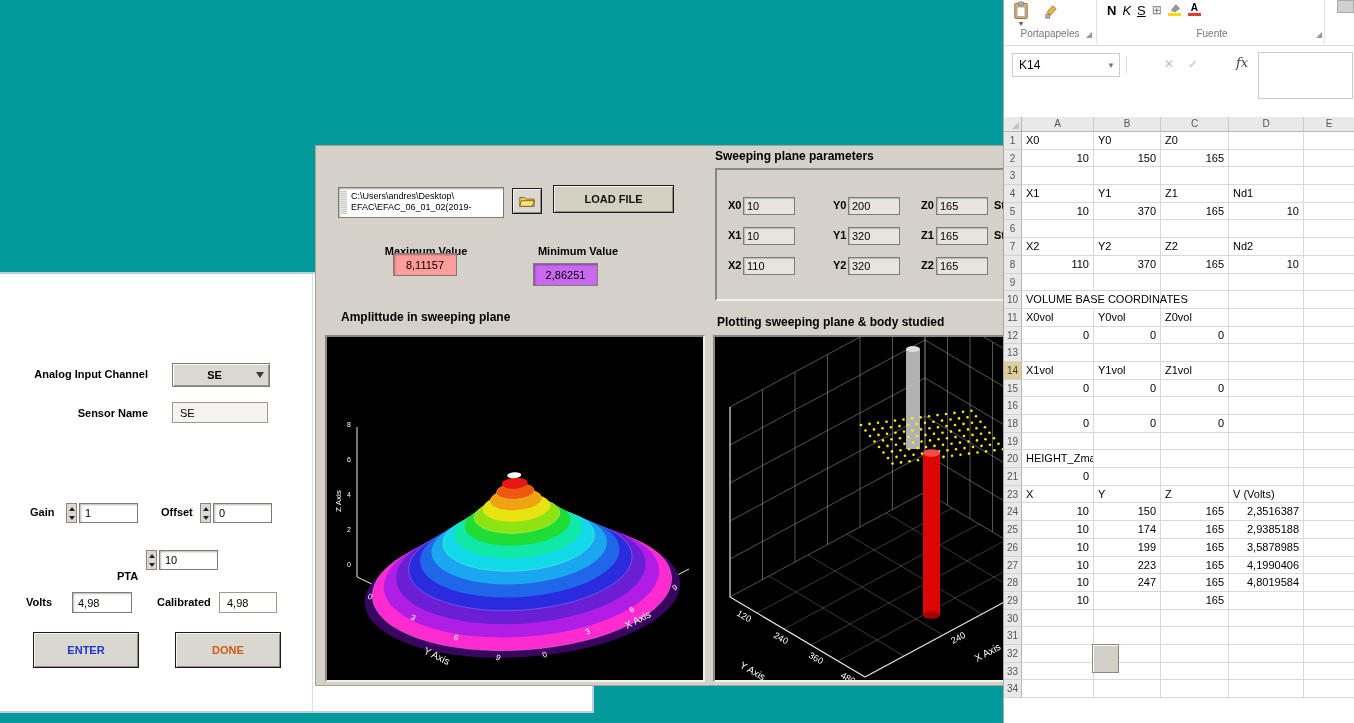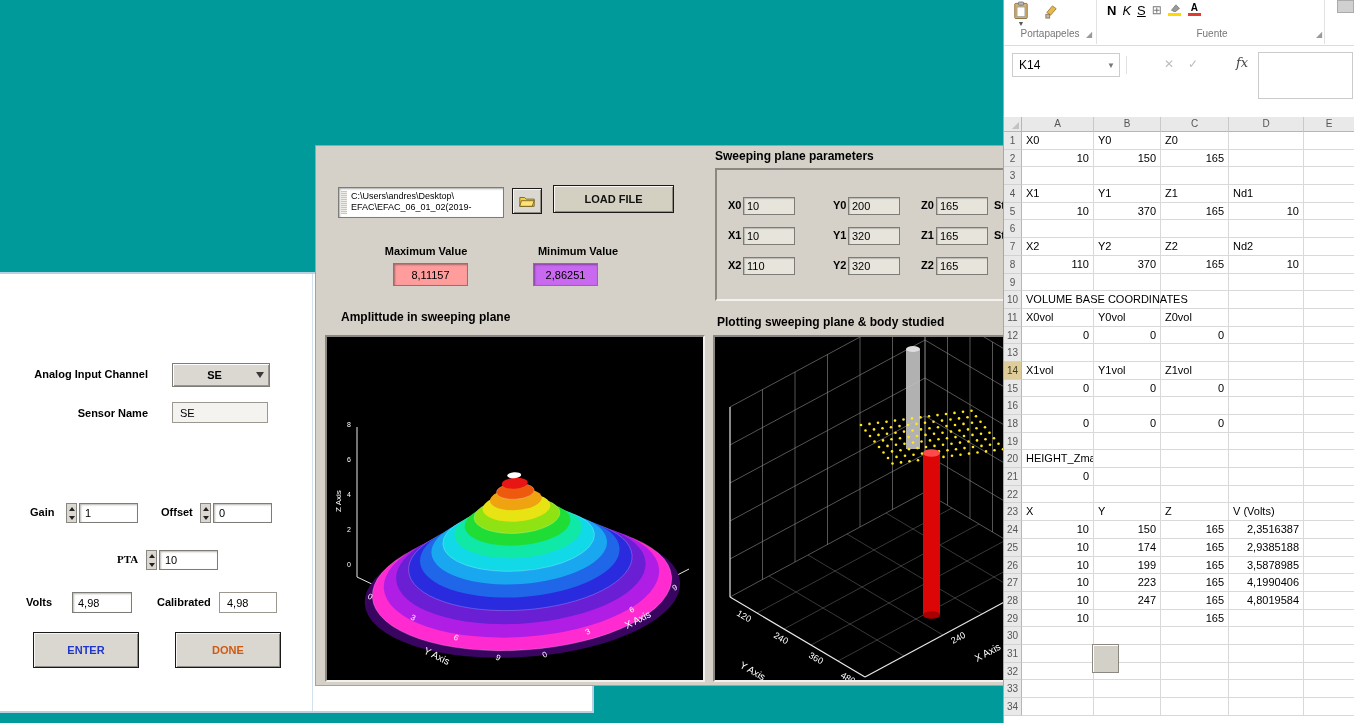--- a/index.html
+++ b/index.html
@@ -103,21 +103,21 @@
     </div>
     <div class="wfield" style="left:79px;top:229px;width:59px;height:20px;">1</div>
 
     <div class="lv-label" style="left:161px;top:232px;">Offset</div>
     <div class="spin" style="left:200px;top:229px;">
       <span class="sup"></span>
       <span class="sdn"></span>
     </div>
     <div class="wfield" style="left:213px;top:229px;width:59px;height:20px;">0</div>
 
-    <div class="lv-label" style="left:117px;top:279px;font-family:Liberation Serif, serif;">PTA</div>
+    <div class="lv-label" style="left:117px;top:296px;">PTA</div>
     <div class="spin" style="left:146px;top:276px;">
       <span class="sup"></span>
       <span class="sdn"></span>
     </div>
     <div class="wfield" style="left:159px;top:276px;width:59px;height:20px;">10</div>
 
     <div class="lv-label" style="left:26px;top:322px;">Volts</div>
     <div class="wfield" style="left:72px;top:318px;width:60px;height:21px;">4,98</div>
     <div class="lv-label" style="left:157px;top:322px;">Calibrated</div>
     <div class="flatfield" style="left:219px;top:318px;width:58px;height:21px;background:#fff;">4,98</div>
@@ -136,21 +136,21 @@
     <button class="lvbtn" style="left:196px;top:42px;width:30px;height:26px;background:#dbd8d2;">
       <svg width="20" height="15" viewBox="0 0 20 16">
         <path d="M1 3 h6 l2 2 h10 v9 h-18 z" fill="#f3cf4e" stroke="#6b5512"></path>
         <path d="M3 7 h16 l-2.5 7 h-15.5 z" fill="#ffe27a" stroke="#6b5512"></path>
       </svg>
     </button>
 
     <button class="lvbtn" style="left:237px;top:39px;width:121px;height:28px;background:#d3d0c2;color:#111;">LOAD FILE</button>
 
     <div class="lv-label" style="left:55px;top:99px;width:110px;text-align:center;">Maximum Value</div>
-    <div class="indbox" style="left:77px;top:117px;width:75px;height:23px;background:#ff9d9d;">8,11157</div>
+    <div class="indbox" style="left:77px;top:107px;width:64px;height:23px;background:#ff9d9d;">8,11157</div>
 
     <div class="lv-label" style="left:207px;top:99px;width:110px;text-align:center;">Minimum Value</div>
     <div class="indbox" style="left:217px;top:117px;width:65px;height:23px;background:#c969ef;">2,86251</div>
 
     <div class="panel-title" style="left:399px;top:3px;">Sweeping plane parameters</div>
     <div id="sweep-box" style="left:399px;top:22px;width:394px;height:133px;">
         <div class="p-lbl" style="left: 11px; top: 29px;">X0</div>
         <div class="p-field" style="left: 26px; top: 27px;">10</div>
         <div class="p-lbl" style="left: 116px; top: 29px;">Y0</div>
         <div class="p-field" style="left: 131px; top: 27px;">200</div>
@@ -604,28 +604,20 @@
         </div>
         <div class="xrow">
           <div class="xrownum">21</div>
           <div class="xcell num" style="width: 72px;">0</div>
           <div class="xcell" style="width: 67px;"></div>
           <div class="xcell" style="width: 68px;"></div>
           <div class="xcell" style="width: 75px;"></div>
           <div class="xcell" style="width: 51px;"></div>
         </div>
         <div class="xrow">
-          <div class="xrownum">22</div>
-          <div class="xcell" style="width: 72px;"></div>
-          <div class="xcell" style="width: 67px;"></div>
-          <div class="xcell" style="width: 68px;"></div>
-          <div class="xcell" style="width: 75px;"></div>
-          <div class="xcell" style="width: 51px;"></div>
-        </div>
-        <div class="xrow">
           <div class="xrownum">23</div>
           <div class="xcell" style="width: 72px;">X</div>
           <div class="xcell" style="width: 67px;">Y</div>
           <div class="xcell" style="width: 68px;">Z</div>
           <div class="xcell" style="width: 75px;">V (Volts)</div>
           <div class="xcell" style="width: 51px;"></div>
         </div>
         <div class="xrow">
           <div class="xrownum">24</div>
           <div class="xcell num" style="width: 72px;">10</div>

